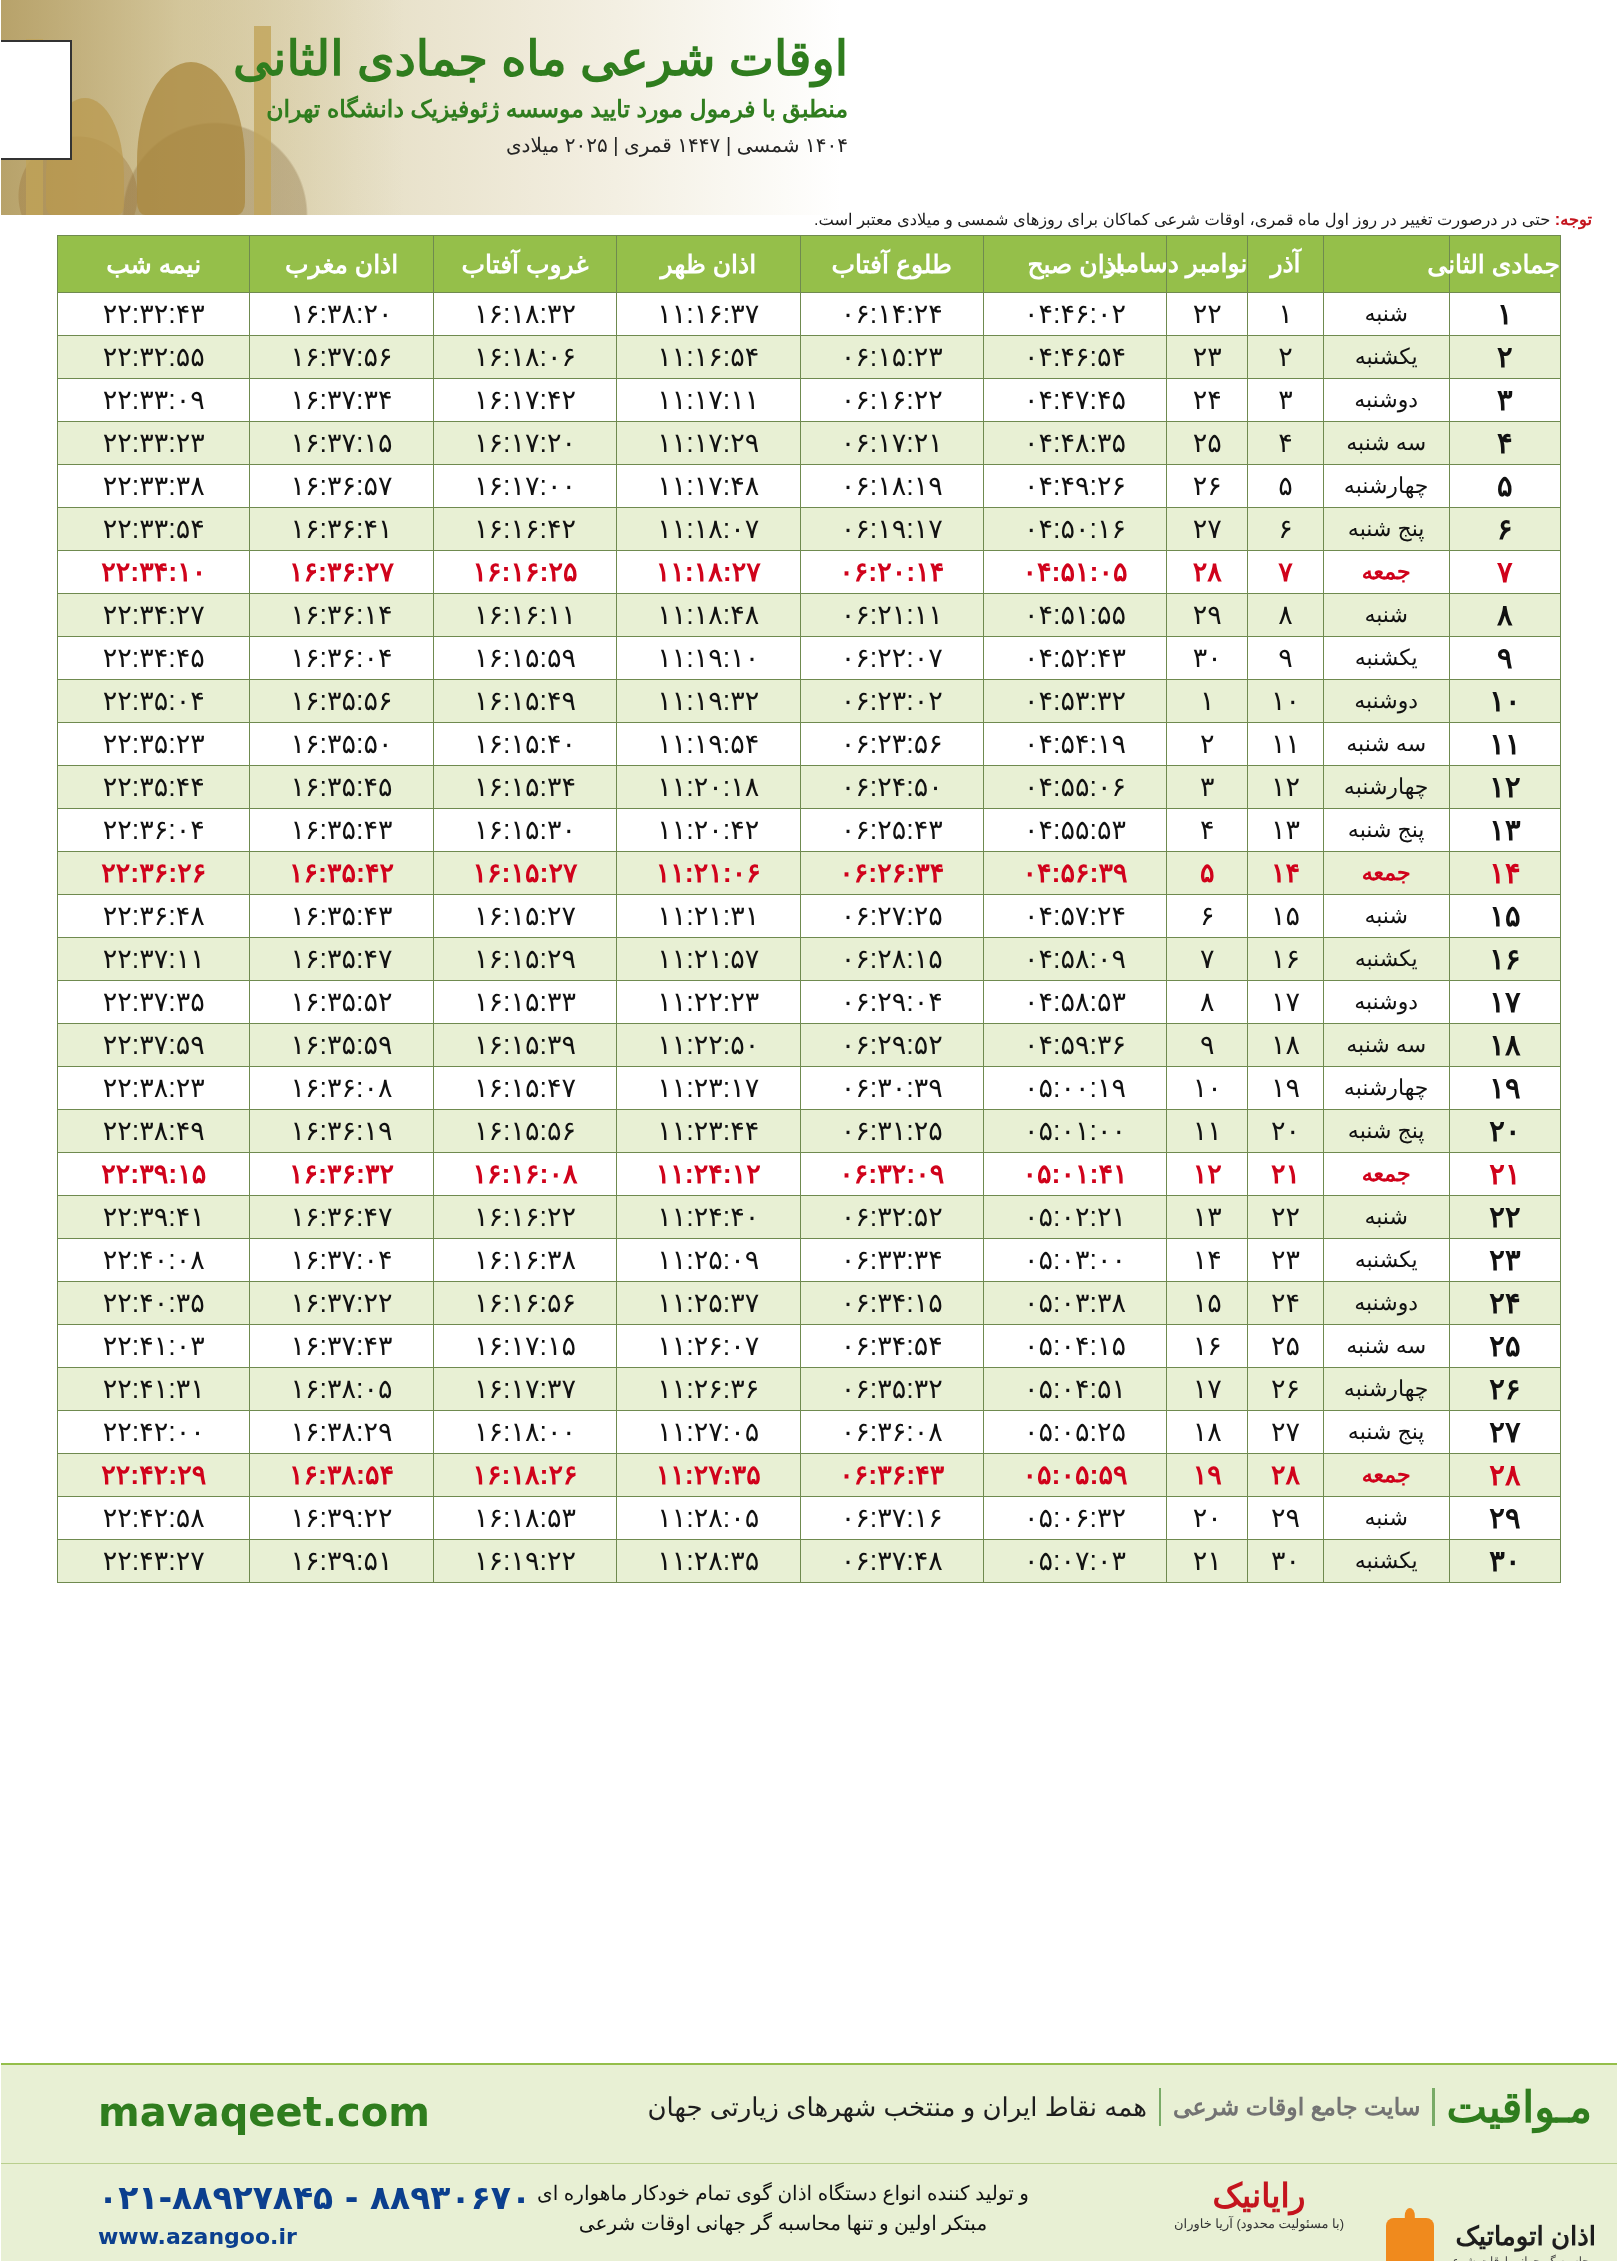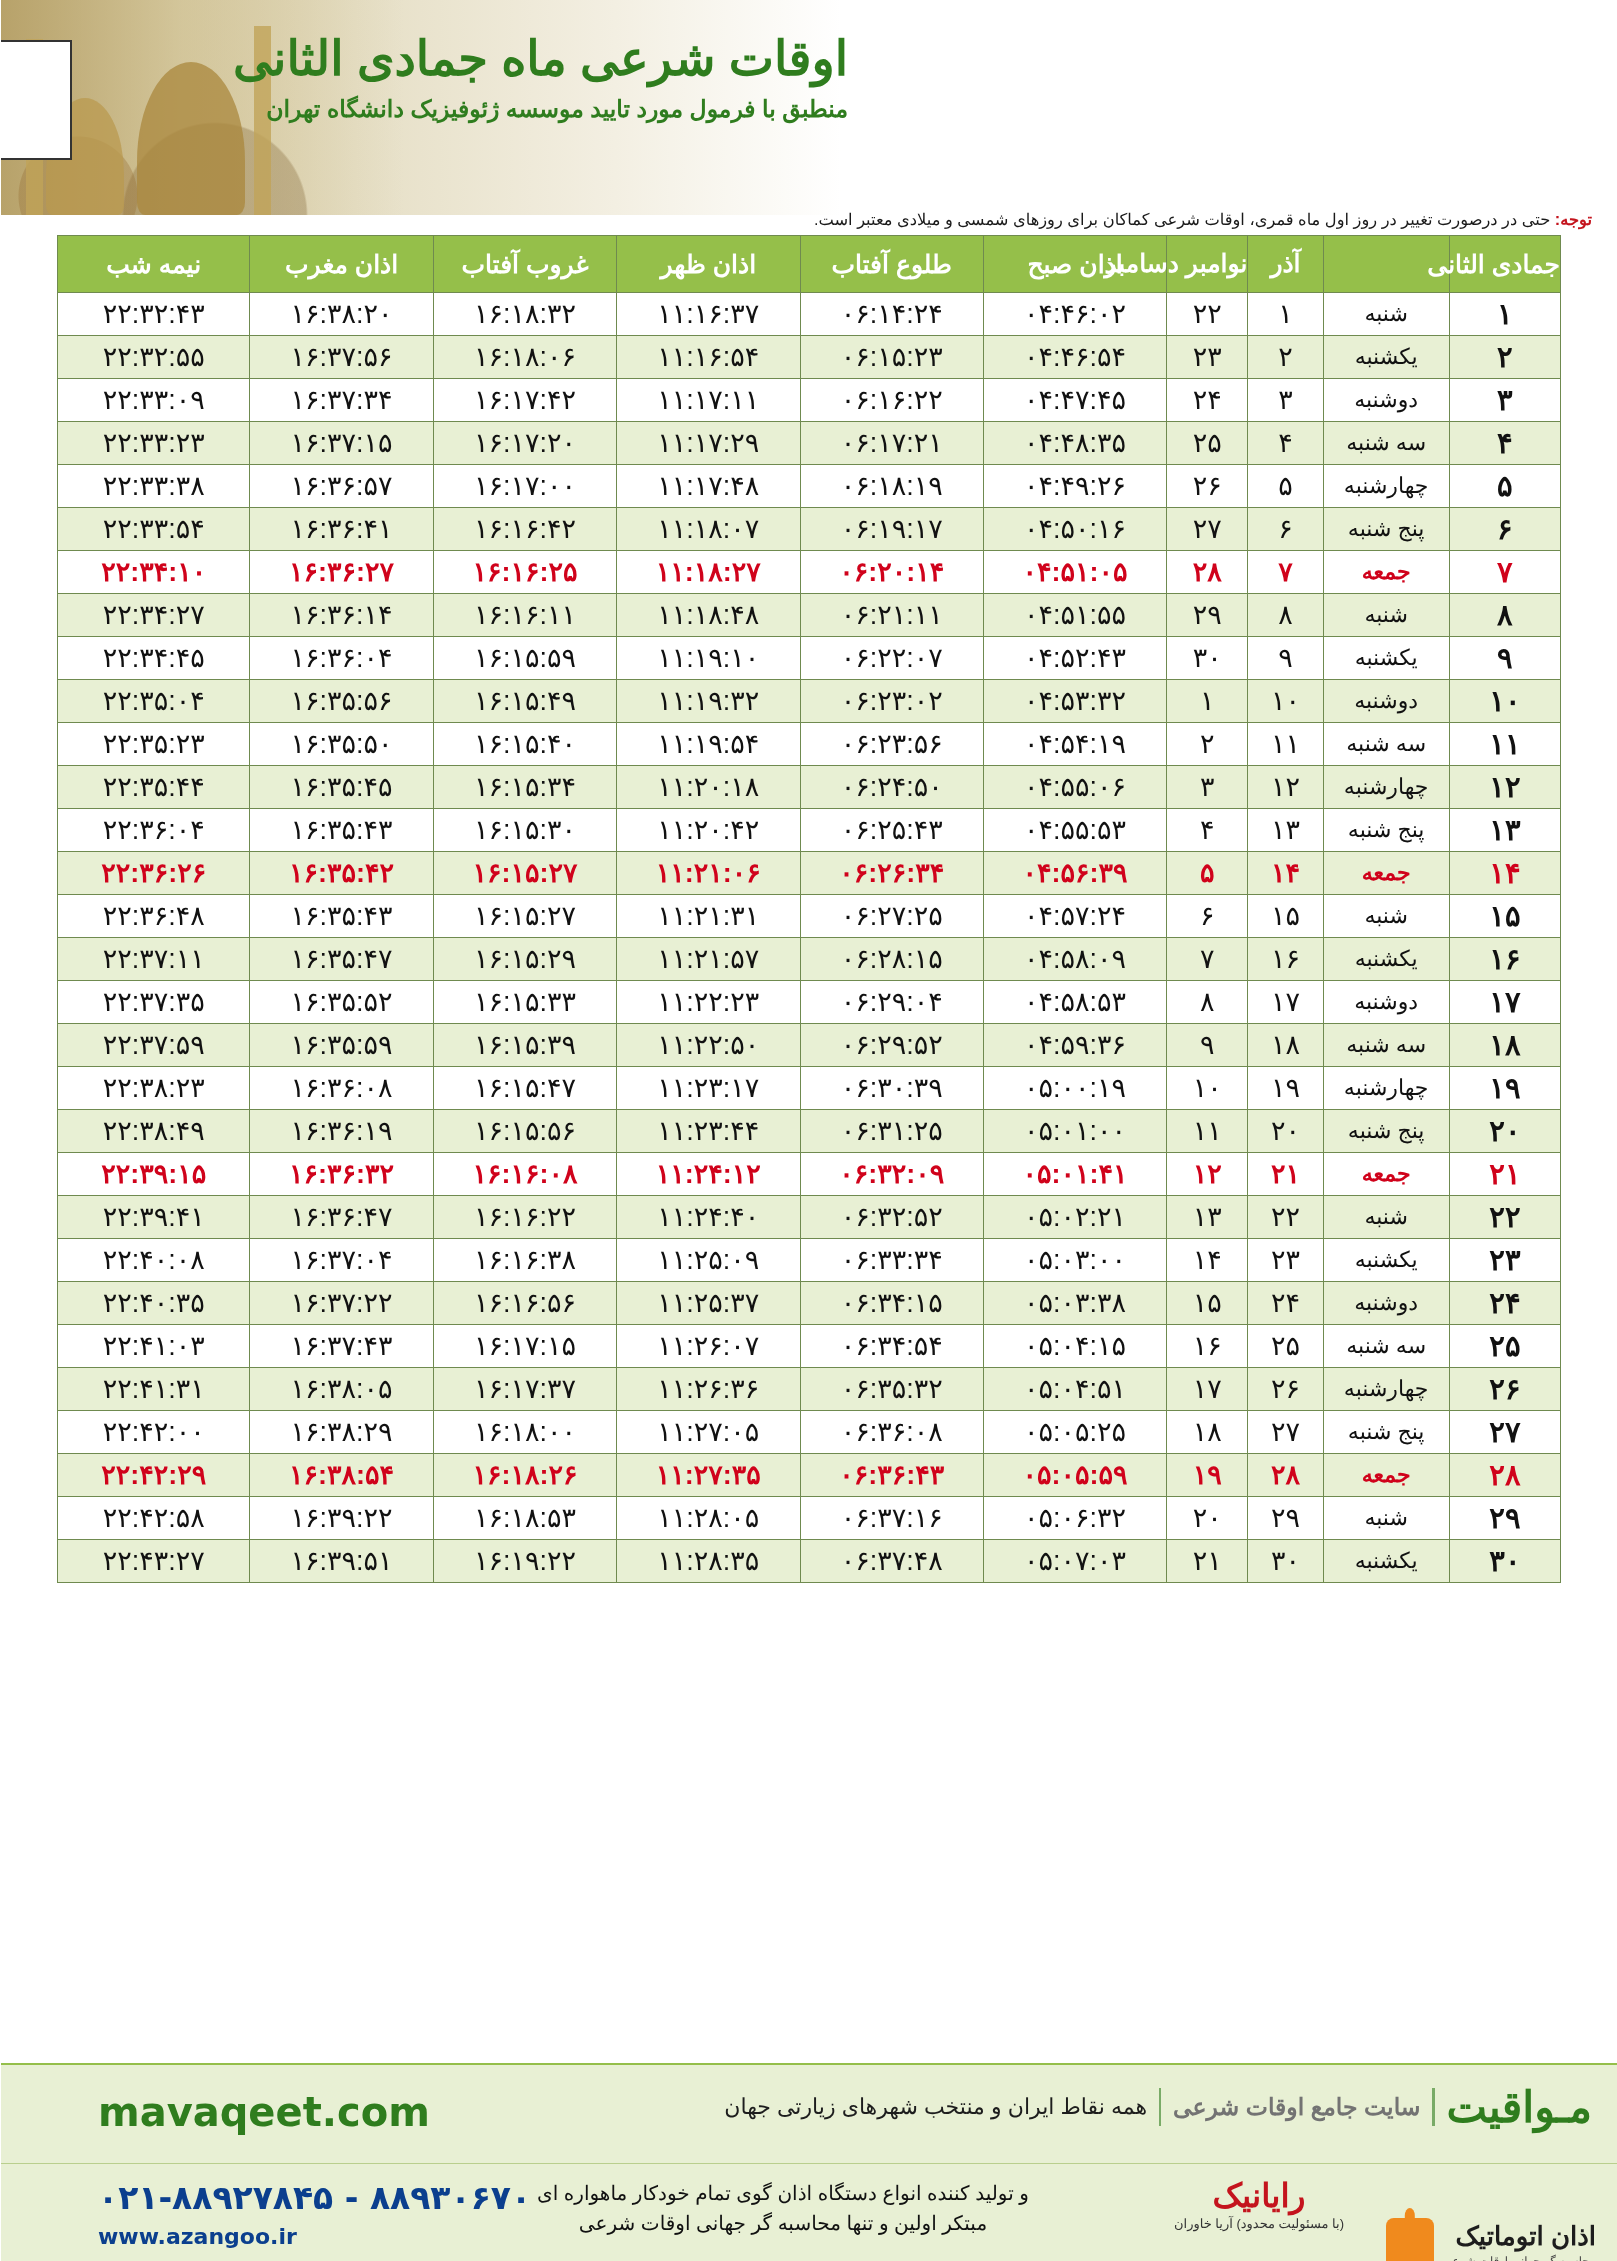--- a/index.html
+++ b/index.html
@@ -217,21 +217,21 @@
   }
   .brand-divider {
     width: 2.6px; height: 38px; background: #2f7d1e; opacity:.6;
   }
   .brand-tag {
     font-size: 23.5px;
     color: #737373;
     font-weight: bold;
   }
   .brand-tag2 {
-    font-size: 22px;
+    font-size: 26px;
     color: #1d1d1d;
   }
   .site-url {
     position: absolute;
     left: 98px;
     top: 23.5px;
     font-size: 40px;
     font-weight: bold;
     color: #2f7d1e;
     font-family: "DejaVu Sans", sans-serif;
@@ -311,20 +311,21 @@
   <div class="header">
     <div class="header-art"></div>
     <div class="minaret m1"></div>
     <div class="dome d1"></div>
     <div class="dome d2"></div>
     <div class="minaret m2"></div>
 
     <div class="title-block">
       <div class="title-main">اوقات شرعی ماه جمادی الثانی</div>
       <div class="title-sub">منطبق با فرمول مورد تایید موسسه ژئوفیزیک دانشگاه تهران</div>
+      <div class="title-dates">۱۴۰۴ شمسی | ۱۴۴۷ قمری | ۲۰۲۵ میلادی</div>
     </div>
 
     <div class="city-box">
       <div class="city-name">رجب آباد</div>
       <div class="city-region">میامی/مشهد/خراسان رضوی</div>
       <div class="city-coords">طول ۵۹.۸۷۹۳۱ / عرض ۳۶.۲۱۹۱۵ منطقه زمانی ۳.۵+ Asia/Tehran</div>
     </div>
   </div>
 
   <div class="note-line">

